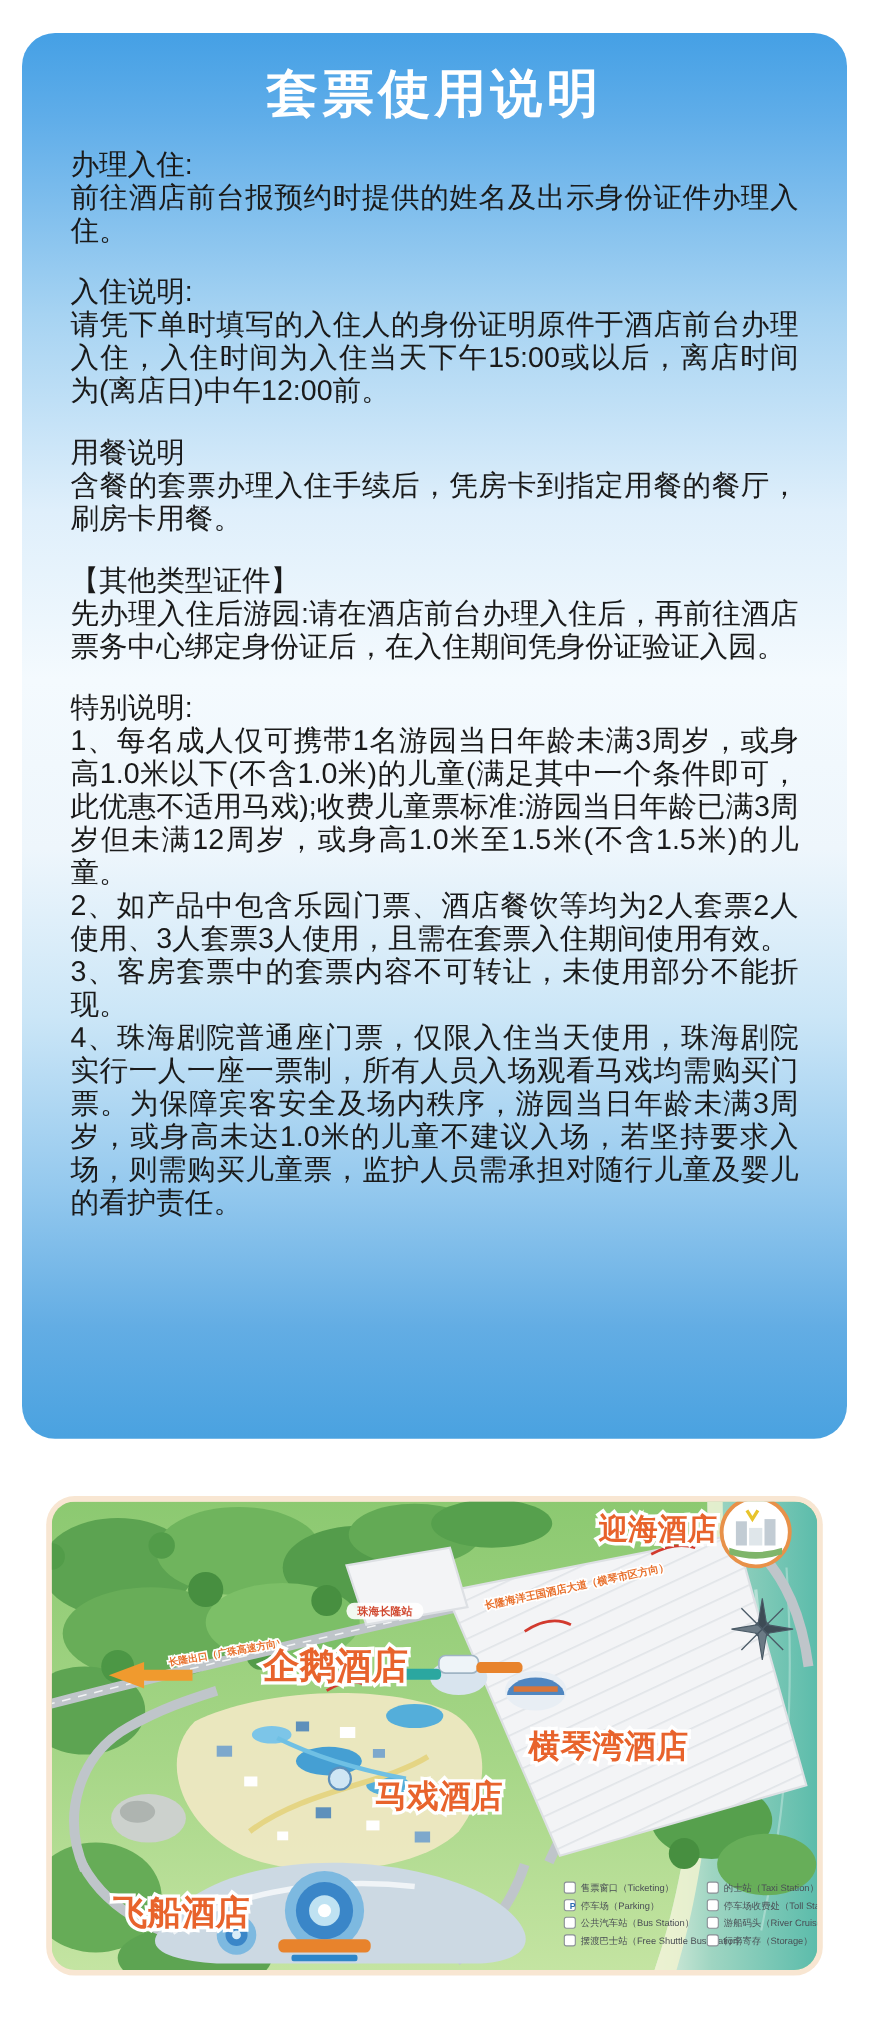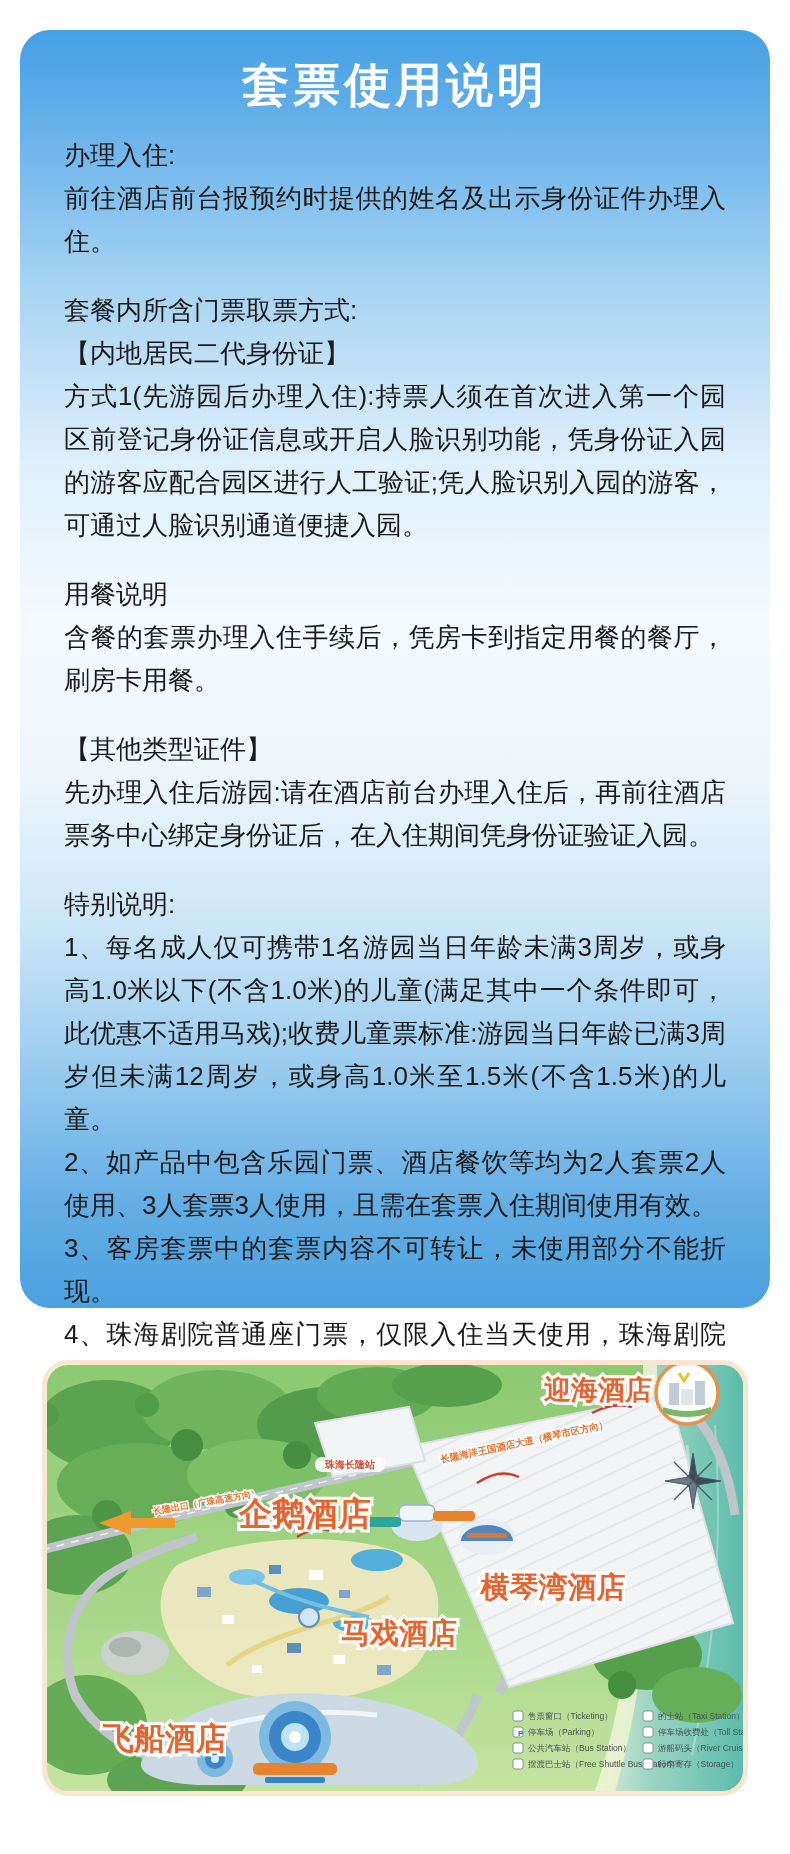--- a/index.html
+++ b/index.html
@@ -14,21 +14,21 @@
       #f4fafe 46%, #eef6fc 58%, #cbe6f7 70%, #95c9ee 82%,
       #63ade4 92%, #4aa2e0 100%);
   }
   .ticket-title {
     margin-top:26px; height:58px; line-height:58px;
     text-align:center; font-size:47px; font-weight:800;
     color:#ffffff; letter-spacing:4px;
   }
   .ticket-body {
     margin:20px 44px 0 44px;
-    font-size:26px; line-height:43px; color:#1a1a1a;
+    font-size:26px; line-height:30px; color:#1a1a1a;
     text-align:justify;
   }
   .para { white-space:pre-line; margin-bottom:26px; }
 
   .map-card {
     position:absolute; left:42px; top:1360px; width:706px; height:436px;
     border-radius:26px; background:#f8e6d2; overflow:hidden;
   }
   .map-inner { position:absolute; left:5px; top:5px; width:696px; height:426px;
     border-radius:21px; overflow:hidden; }
@@ -42,23 +42,22 @@
 </head>
 <body>
 
 <div class="page">
 
   <div class="ticket-card">
     <div class="ticket-title">套票使用说明</div>
     <div class="ticket-body">
       <div class="para">办理入住:
 前往酒店前台报预约时提供的姓名及出示身份证件办理入住。</div>
-      <div class="para">套餐内所含门票取票方式:
-【内地居民二代身份证】
-方式1(先游园后办理入住):持票人须在首次进入第一个园区前登记身份证信息或开启人脸识别功能，凭身份证入园的游客应配合园区进行人工验证;凭人脸识别入园的游客，可通过人脸识别通道便捷入园。</div>
+      <div class="para">入住说明:
+请凭下单时填写的入住人的身份证明原件于酒店前台办理入住，入住时间为入住当天下午15:00或以后，离店时间为(离店日)中午12:00前。</div>
       <div class="para">用餐说明
 含餐的套票办理入住手续后，凭房卡到指定用餐的餐厅，刷房卡用餐。</div>
       <div class="para">【其他类型证件】
 先办理入住后游园:请在酒店前台办理入住后，再前往酒店票务中心绑定身份证后，在入住期间凭身份证验证入园。</div>
       <div class="para">特别说明:
 1、每名成人仅可携带1名游园当日年龄未满3周岁，或身高1.0米以下(不含1.0米)的儿童(满足其中一个条件即可，此优惠不适用马戏);收费儿童票标准:游园当日年龄已满3周岁但未满12周岁，或身高1.0米至1.5米(不含1.5米)的儿童。
 2、如产品中包含乐园门票、酒店餐饮等均为2人套票2人使用、3人套票3人使用，且需在套票入住期间使用有效。
 3、客房套票中的套票内容不可转让，未使用部分不能折现。
 4、珠海剧院普通座门票，仅限入住当天使用，珠海剧院实行一人一座一票制，所有人员入场观看马戏均需购买门票。为保障宾客安全及场内秩序，游园当日年龄未满3周岁，或身高未达1.0米的儿童不建议入场，若坚持要求入场，则需购买儿童票，监护人员需承担对随行儿童及婴儿的看护责任。</div>
     </div>

